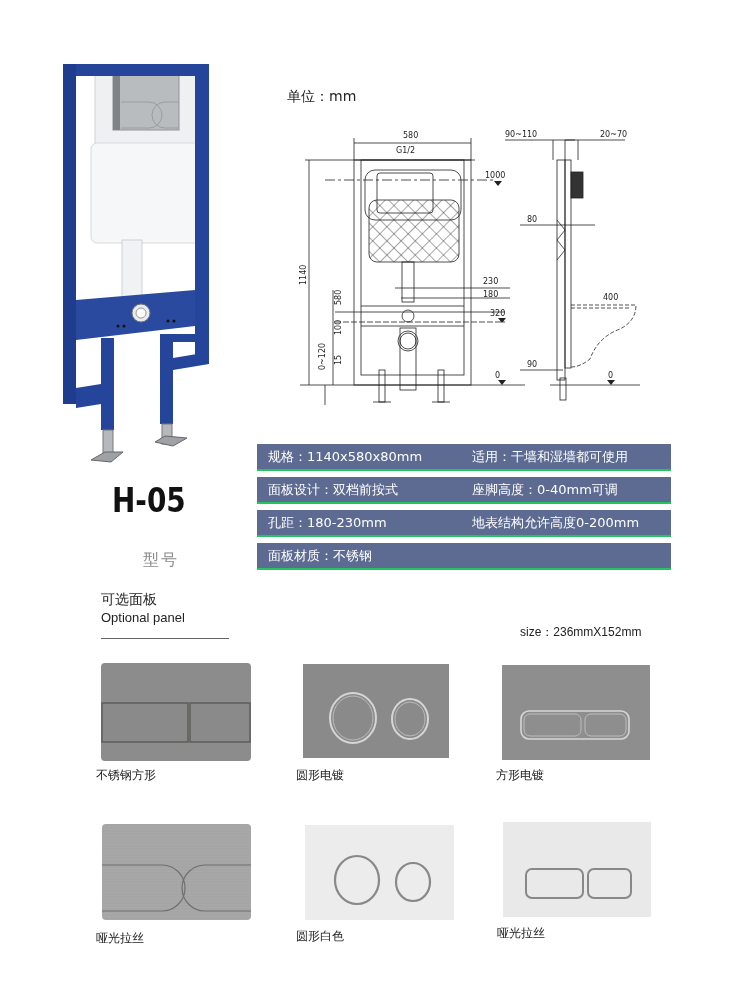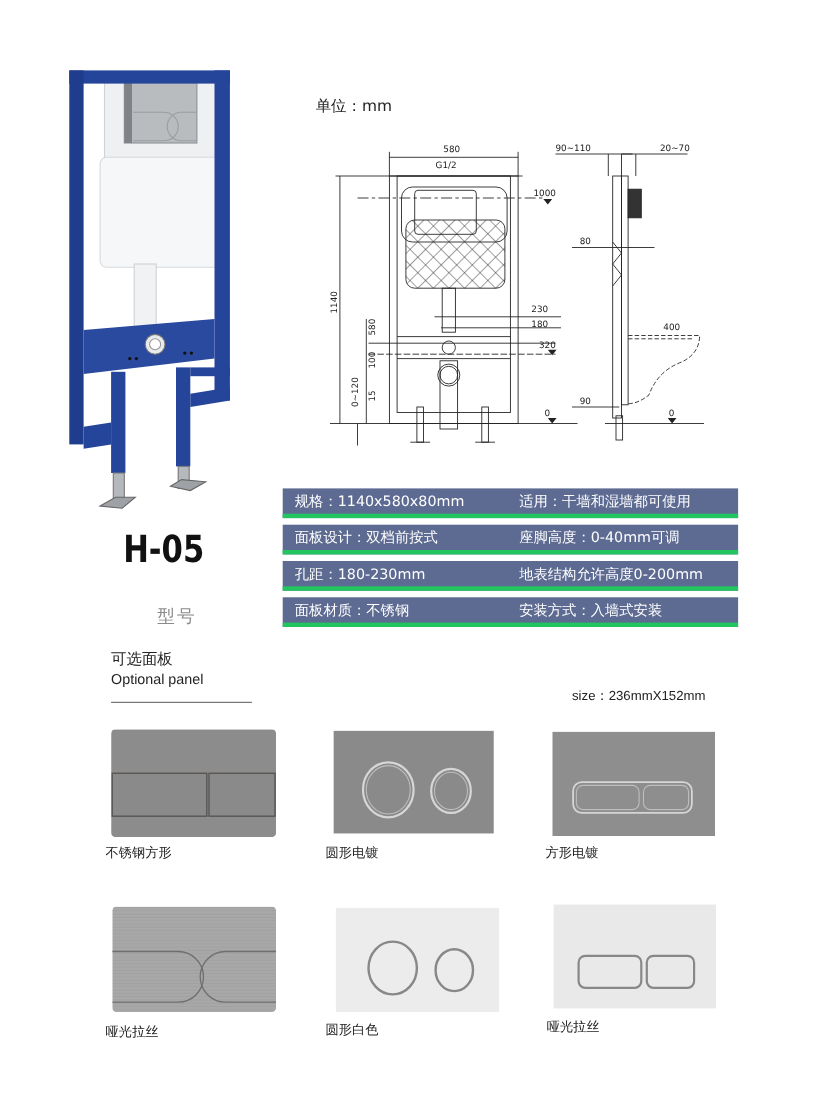--- a/index.html
+++ b/index.html
@@ -16,21 +16,21 @@
   #model-sub { left: 143px; top: 550px; font-size: 16px; color: #8a8a8a; letter-spacing: 2px; }
 
   
   #unit-label { left: 287px; top: 88px; font-size: 14px; color: #222; }
 
   
   #tech-drawing { left: 295px; top: 120px; width: 400px; height: 300px; }
   .dim-text { font-family: "DejaVu Sans", sans-serif; font-size: 8px; fill: #222; }
 
   
-  .spec-bar { position: absolute; left: 257px; width: 414px; height: 27px; background: #5d6b92; border-bottom: 4px solid #22c55e; color: #ffffff; font-size: 13px; display: flex; align-items: center; }
+  .spec-bar { position: absolute; left: 257px; width: 414px; height: 27px; background: #5d6b92; border-bottom: 2px solid #22c55e; color: #ffffff; font-size: 13px; display: flex; align-items: center; }
   .spec-cell { position: absolute; top: 0; height: 100%; display: flex; align-items: center; white-space: nowrap; }
   .spec-cell.left { left: 11px; }
   .spec-cell.right { left: 215px; }
 
   
   #section-cn { left: 101px; top: 591px; font-size: 14px; color: #222; }
   #section-en { left: 101px; top: 610px; font-size: 13px; color: #222; font-family: "Liberation Sans", sans-serif; }
   #section-rule { left: 101px; top: 638px; width: 128px; height: 1px; background: #666; }
   #size-label { left: 520px; top: 624px; font-size: 12px; color: #222; font-family: "Liberation Sans", sans-serif; }
 
@@ -182,21 +182,20 @@
 <div class="spec-bar" style="top:477px;">
   <span class="spec-cell left">面板设计：双档前按式</span>
   <span class="spec-cell right">座脚高度：0-40mm可调</span>
 </div>
 <div class="spec-bar" style="top:510px;">
   <span class="spec-cell left">孔距：180-230mm</span>
   <span class="spec-cell right">地表结构允许高度0-200mm</span>
 </div>
 <div class="spec-bar" style="top:543px;">
   <span class="spec-cell left">面板材质：不锈钢</span>
-  <span class="spec-cell right">安装方式：入墙式安装</span>
 </div>
 
 <div id="section-cn" class="abs">可选面板</div>
 <div id="section-en" class="abs">Optional panel</div>
 <div id="section-rule" class="abs"></div>
 <div id="size-label" class="abs">size：236mmX152mm</div>
 
 <div class="panel" style="left:101px;top:663px;width:150px;height:98px;">
   <svg width="150" height="98" viewBox="0 0 150 98">
     <rect x="0" y="0" width="150" height="98" rx="4" fill="#8c8c8c"></rect>

